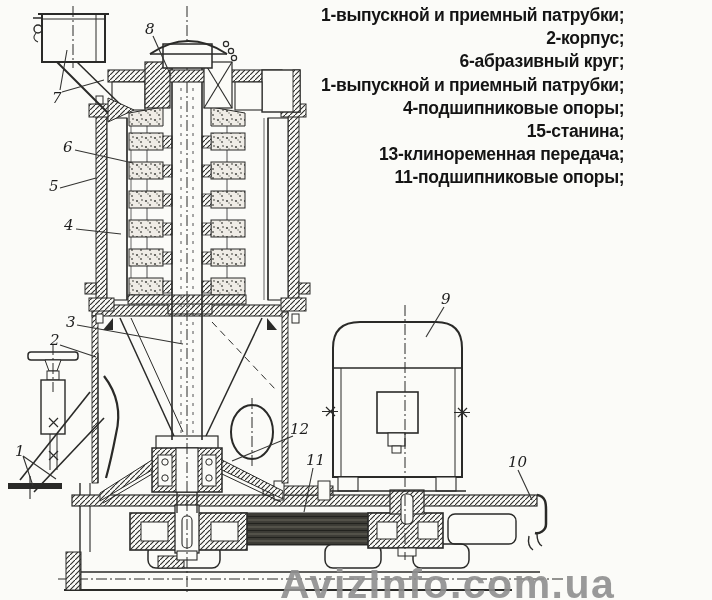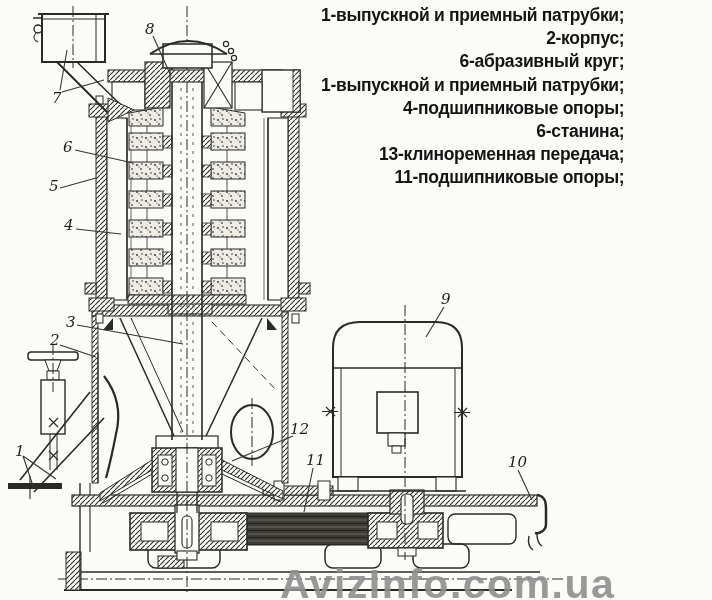--- a/index.html
+++ b/index.html
@@ -309,20 +309,20 @@
     <text class="num" x="290" y="434">12</text>
   </g>
 </svg>
 
   <div class="legend">
     <div class="legend-line">1-выпускной и приемный патрубки;</div>
     <div class="legend-line">2-корпус;</div>
     <div class="legend-line">6-абразивный круг;</div>
     <div class="legend-line">1-выпускной и приемный патрубки;</div>
     <div class="legend-line">4-подшипниковые опоры;</div>
-    <div class="legend-line">6-станина;</div>
+    <div class="legend-line">15-станина;</div>
     <div class="legend-line">13-клиноременная передача;</div>
     <div class="legend-line">11-подшипниковые опоры;</div>
   </div>
 
   <div class="watermark">AvizInfo.com.ua</div>
 
 </div>
 
 </body></html>

